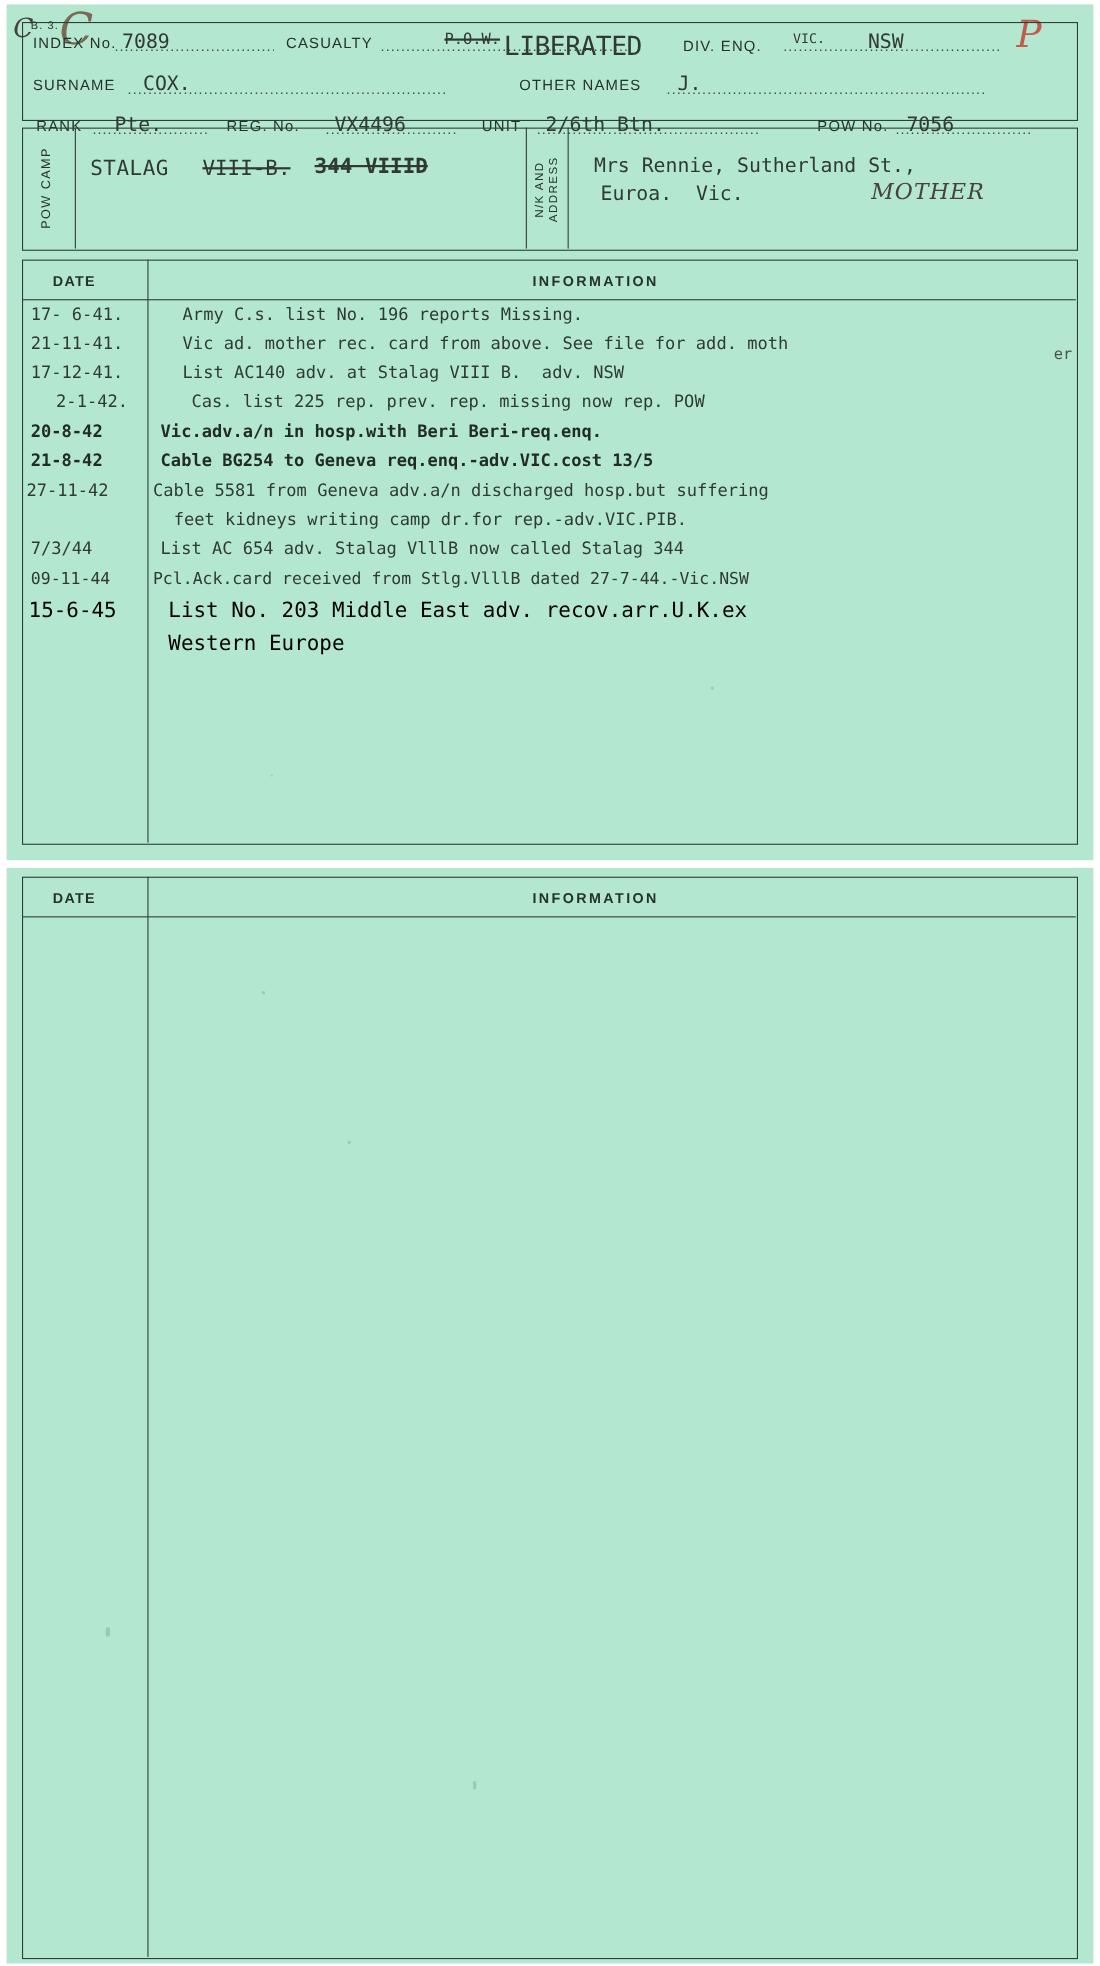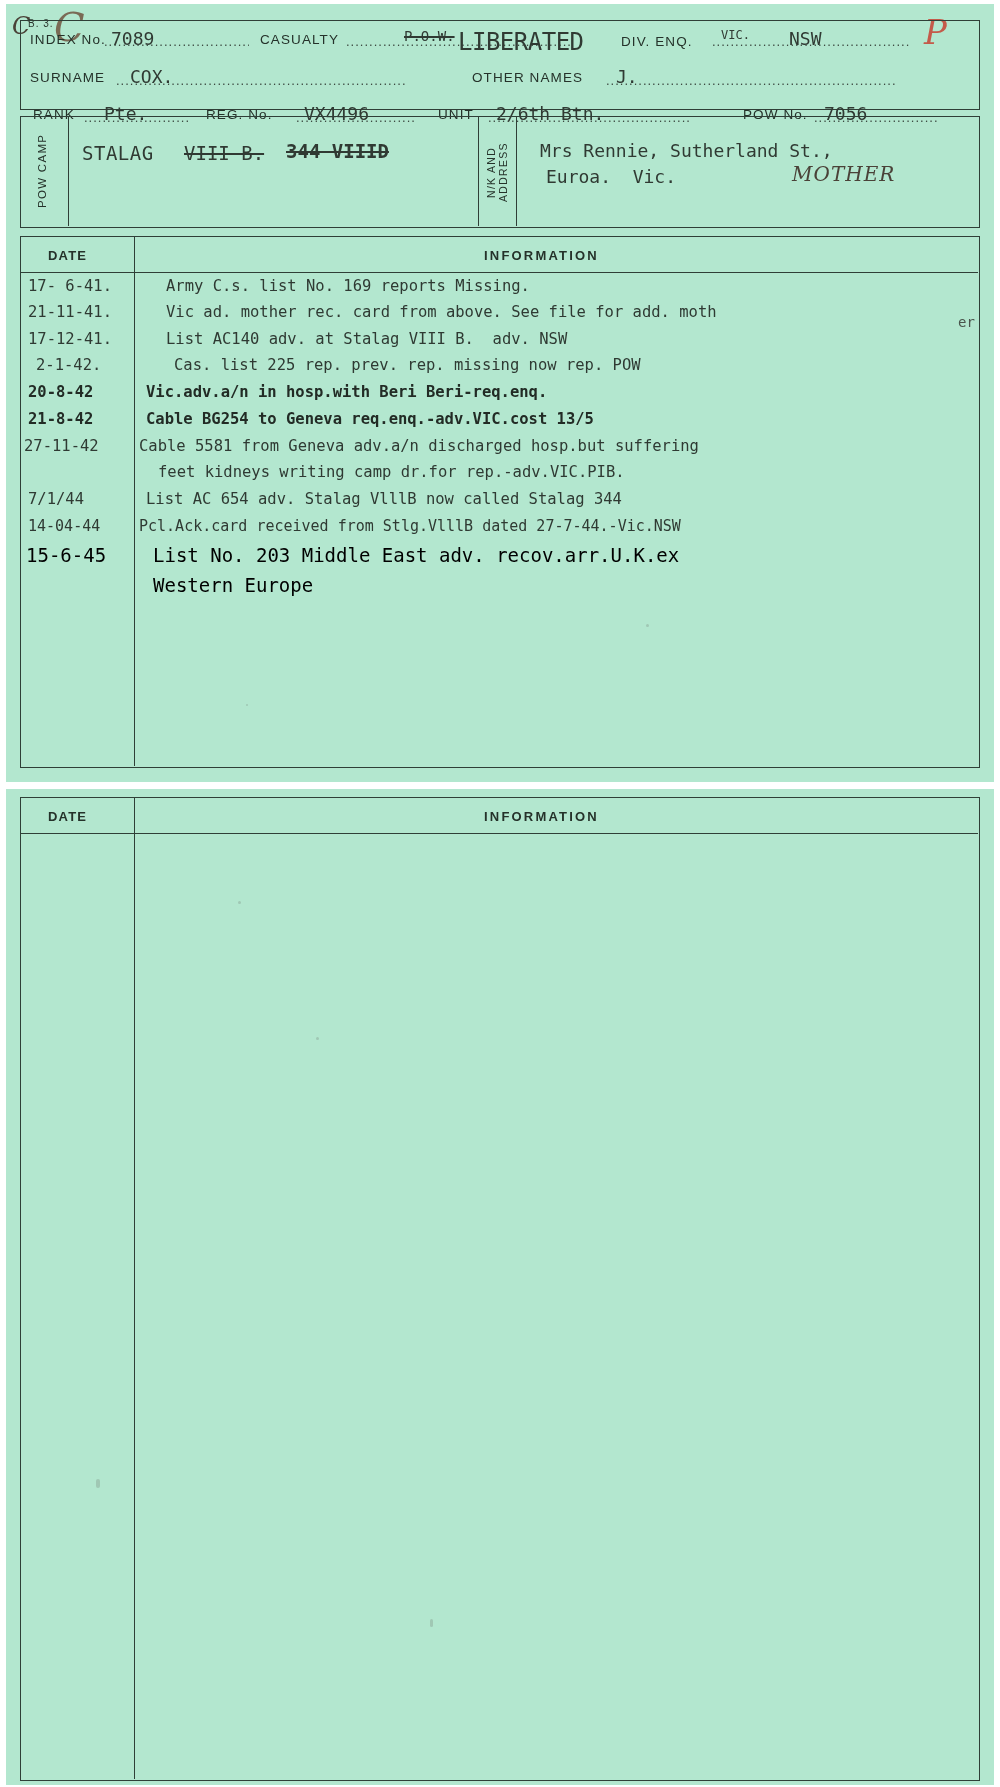--- a/index.html
+++ b/index.html
@@ -245,47 +245,47 @@
     <div class="handwriting" style="left:786px; top:158px; font-size:20px; letter-spacing:1px;">MOTHER</div>
 
     <div class="frame info-frame"></div>
     <div class="hline" style="left:14px; top:268px; width:958px;"></div>
     <div class="vline" style="left:128px; top:232px; height:530px;"></div>
 
     <div class="info-header" style="left:42px; top:244px; letter-spacing:1.2px;">DATE</div>
     <div class="info-header" style="left:478px; top:244px;">INFORMATION</div>
 
     <div class="entry-date" style="left:22px; top:273px;">17- 6-41.</div>
-    <div class="entry-text" style="left:160px; top:273px;">Army C.s. list No. 169 reports Missing.</div>
+    <div class="entry-text" style="left:160px; top:273px;">Army C.s. list No. 196 reports Missing.</div>
 
     <div class="entry-date" style="left:22px; top:299px;">21-11-41.</div>
     <div class="entry-text" style="left:160px; top:299px;">Vic ad. mother rec. card from above. See file for add. moth</div>
     <div class="entry-text" style="left:952px; top:310px; font-size:14px; color:#4a544c;">er</div>
 
     <div class="entry-date" style="left:22px; top:326px;">17-12-41.</div>
     <div class="entry-text" style="left:160px; top:326px;">List AC140 adv. at Stalag VIII B.  adv. NSW</div>
 
-    <div class="entry-date" style="left:30px; top:352px;">2-1-42.</div>
+    <div class="entry-date" style="left:45px; top:352px;">2-1-42.</div>
     <div class="entry-text" style="left:168px; top:352px;">Cas. list 225 rep. prev. rep. missing now rep. POW</div>
 
     <div class="entry-date semi" style="left:22px; top:379px;">20-8-42</div>
     <div class="entry-text semi" style="left:140px; top:379px;">Vic.adv.a/n in hosp.with Beri Beri-req.enq.</div>
 
     <div class="entry-date semi" style="left:22px; top:406px;">21-8-42</div>
     <div class="entry-text semi" style="left:140px; top:406px;">Cable BG254 to Geneva req.enq.-adv.VIC.cost 13/5</div>
 
     <div class="entry-date" style="left:18px; top:433px;">27-11-42</div>
     <div class="entry-text" style="left:133px; top:433px;">Cable 5581 from Geneva adv.a/n discharged hosp.but suffering</div>
 
     <div class="entry-text" style="left:152px; top:459px;">feet kidneys writing camp dr.for rep.-adv.VIC.PIB.</div>
 
-    <div class="entry-date" style="left:22px; top:486px;">7/1/44</div>
+    <div class="entry-date" style="left:22px; top:486px;">7/3/44</div>
     <div class="entry-text" style="left:140px; top:486px;">List AC 654 adv. Stalag VlllB now called Stalag 344</div>
 
-    <div class="entry-date" style="left:22px; top:513px; font-size:15px;">14-04-44</div>
+    <div class="entry-date" style="left:22px; top:513px; font-size:15px;">09-11-44</div>
     <div class="entry-text" style="left:133px; top:513px; font-size:15px;">Pcl.Ack.card received from Stlg.VlllB dated 27-7-44.-Vic.NSW</div>
 
     <div class="entry-date big" style="left:20px; top:540px;">15-6-45</div>
     <div class="entry-text big" style="left:147px; top:540px;">List No. 203 Middle East adv. recov.arr.U.K.ex</div>
 
     <div class="entry-text big" style="left:147px; top:570px;">Western Europe</div>
 
     <div class="speck" style="left:640px; top:620px; width:3px; height:3px;"></div>
     <div class="speck" style="left:240px; top:700px; width:2px; height:2px;"></div>
   </div>

